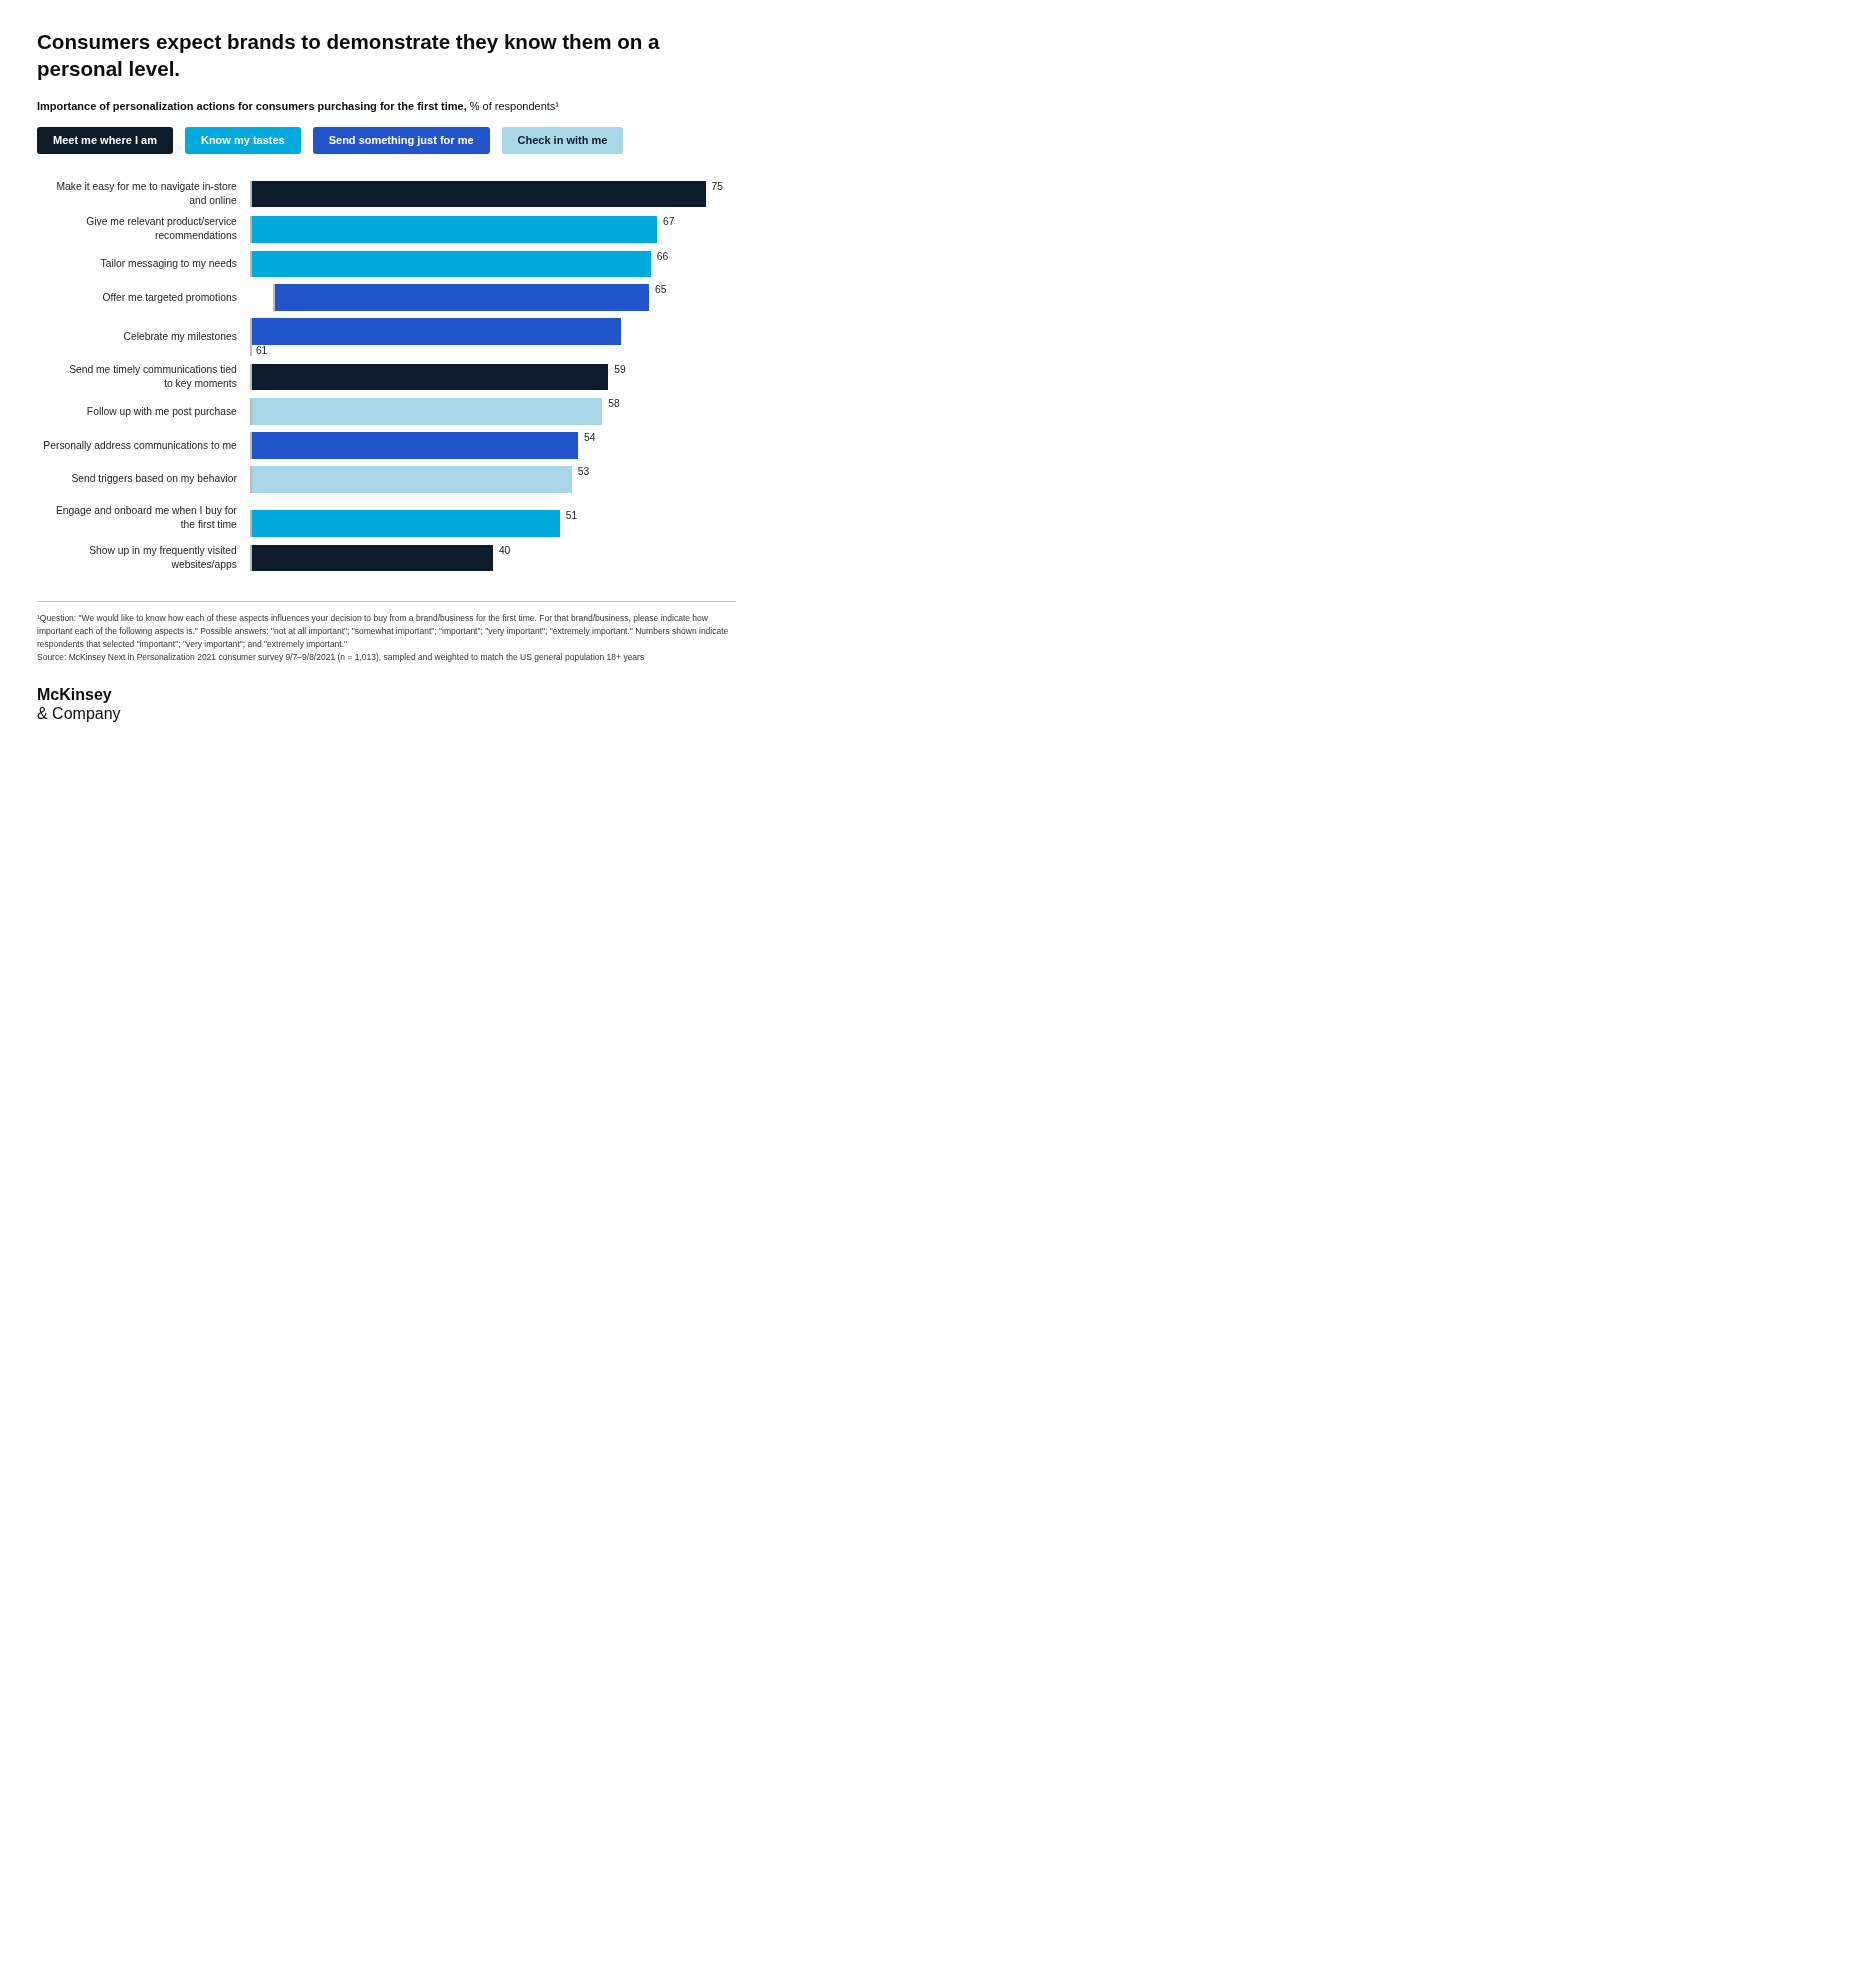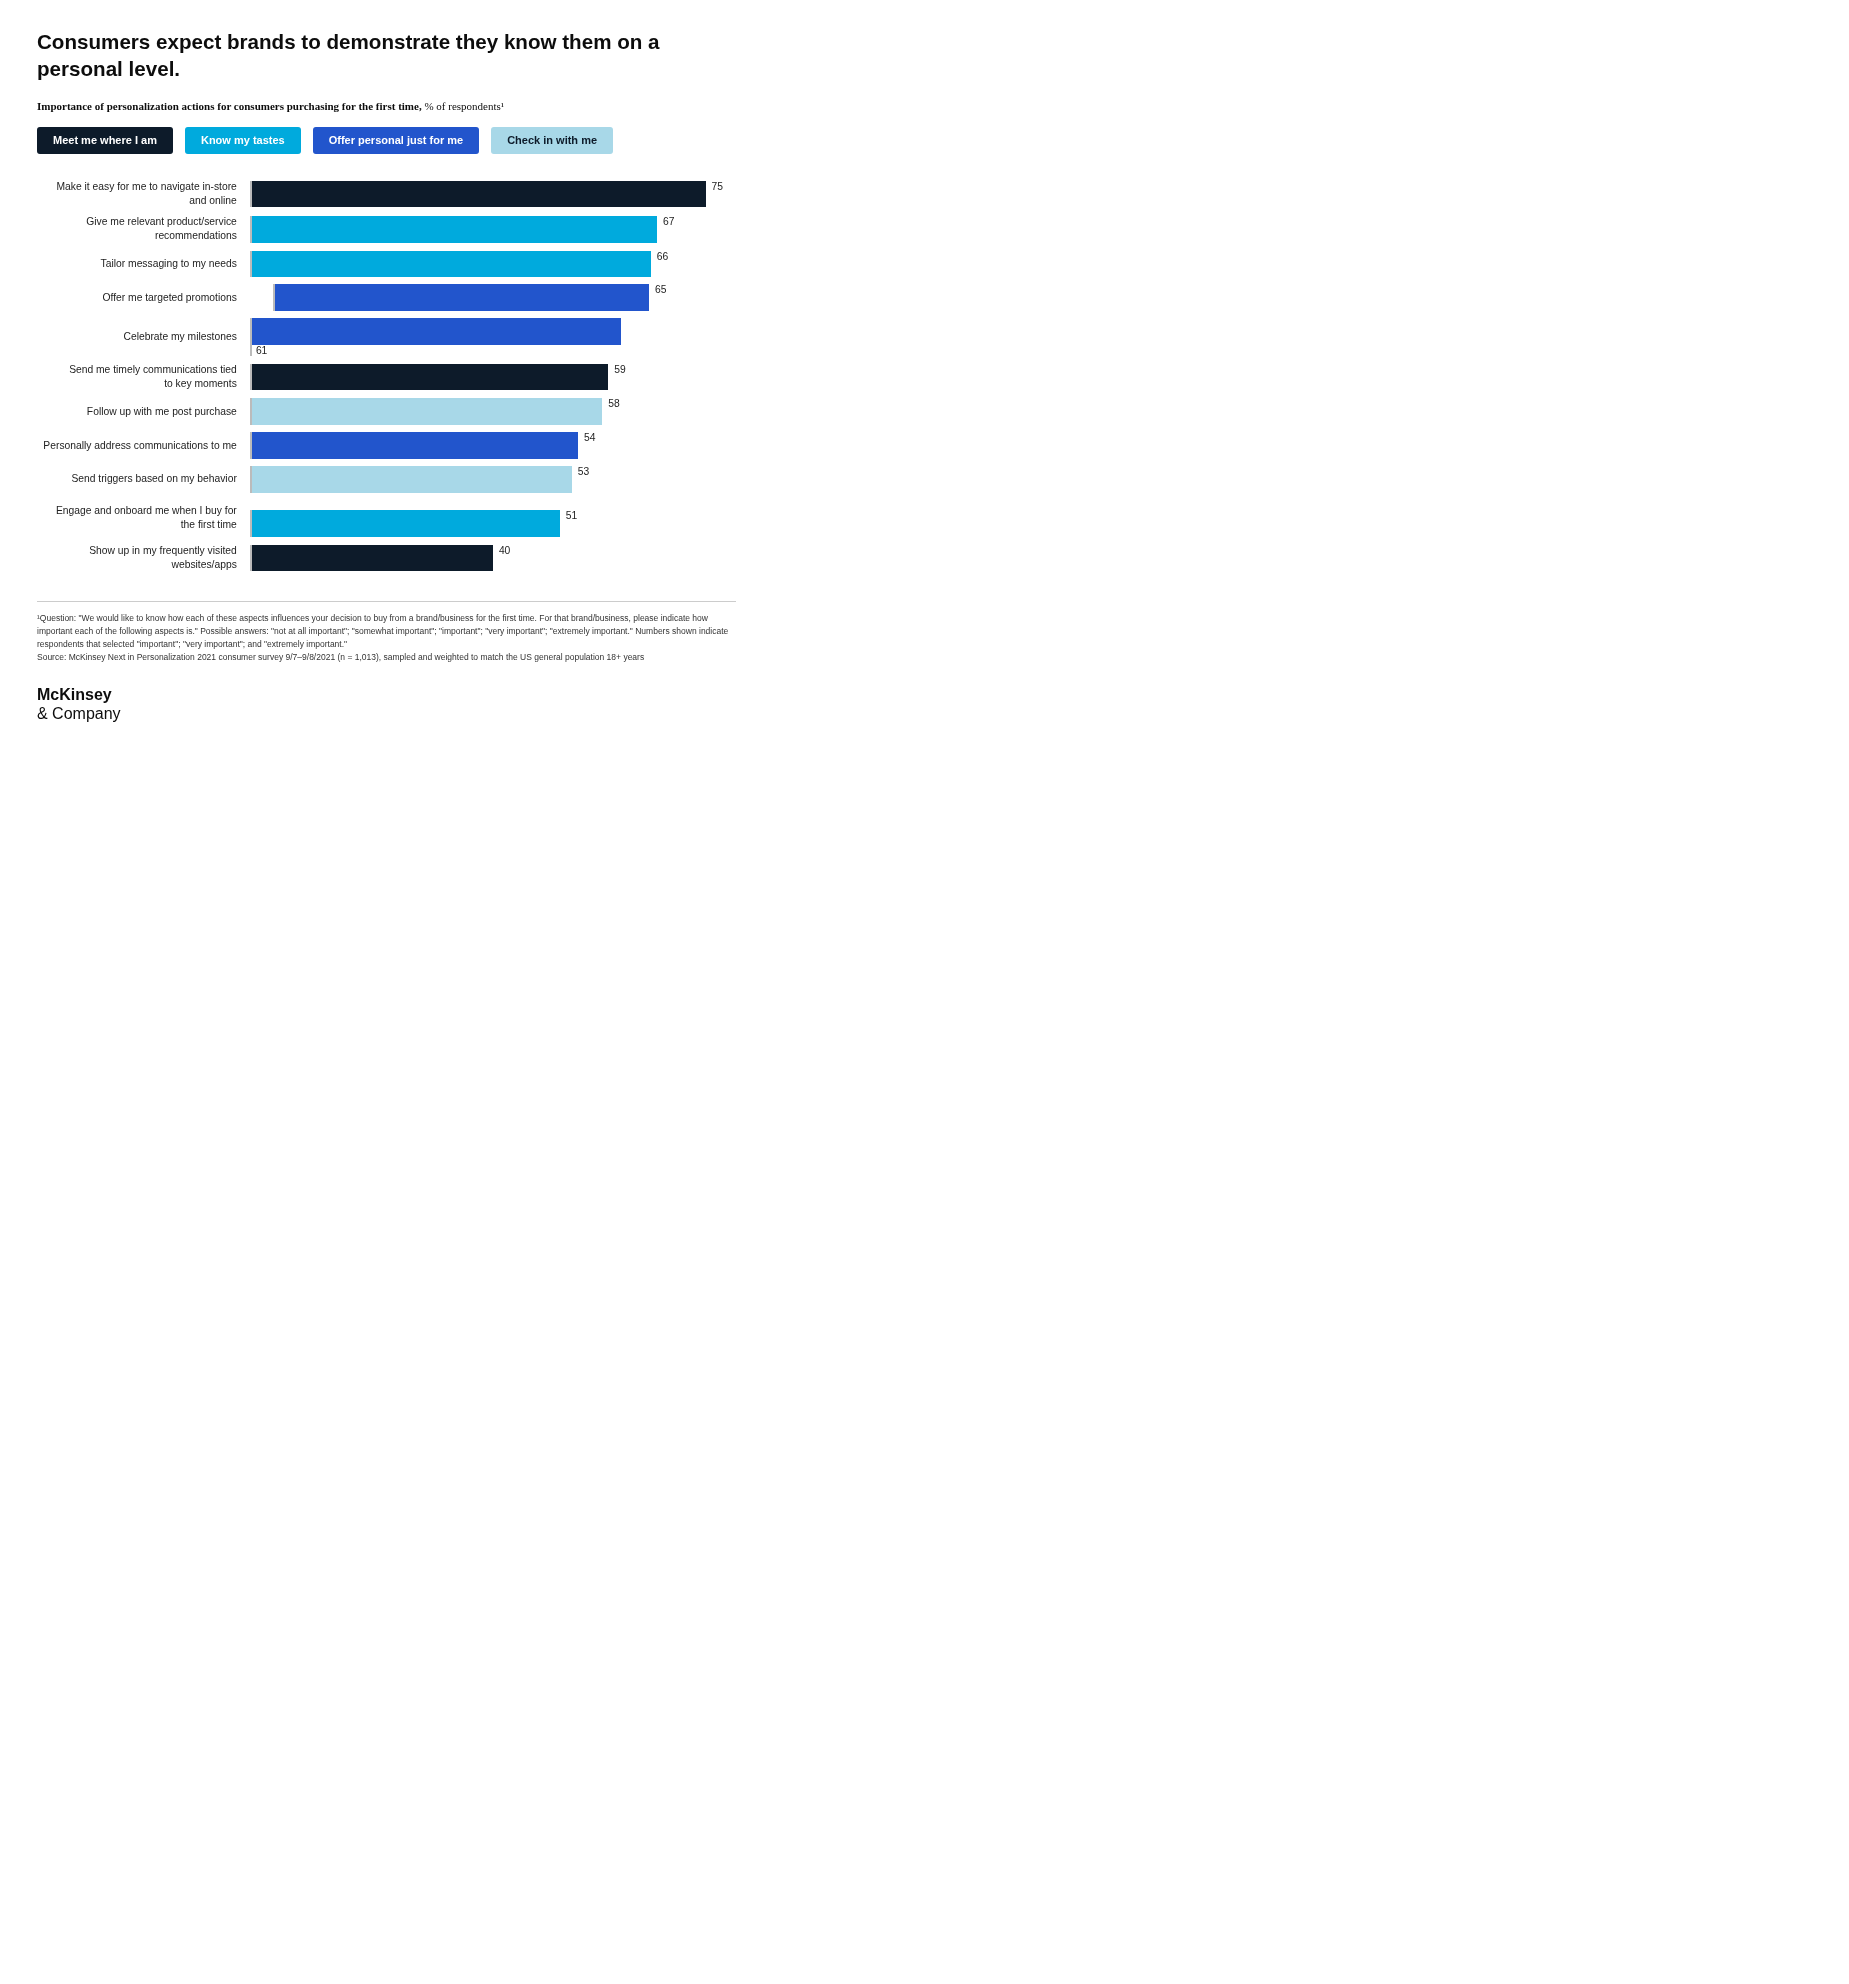--- a/index.html
+++ b/index.html
@@ -14,21 +14,20 @@
       font-weight: 800;
       color: #0d0d0d;
       line-height: 1.3;
       margin-bottom: 17.7px;
     }
     .subtitle {
       font-size: 11px;
       font-weight: 700;
       color: #0d0d0d;
       margin-bottom: 14.7px;
-      font-family: Liberation Serif, serif;
     }
     .subtitle span {
       font-weight: 400;
     }
     .legend-row {
       display: flex;
       gap: 12px;
       margin-bottom: 26.5px;
       flex-wrap: wrap;
     }
@@ -106,21 +105,21 @@
 
 <h1 class="main-title">Consumers expect brands to demonstrate they know them on a personal level.</h1>
 
 <p class="subtitle">
   <strong>Importance of personalization actions for consumers purchasing for the first time,</strong><span> % of respondents¹</span>
 </p>
 
 <div class="legend-row">
 <div class="legend-pill" style="background-color: rgb(13, 27, 42);">Meet me where I am</div>
     <div class="legend-pill" style="background-color: rgb(0, 170, 221);">Know my tastes</div>
-    <div class="legend-pill" style="background-color: rgb(34, 85, 204);">Offer personal just for me</div>
+    <div class="legend-pill" style="background-color: rgb(34, 85, 204);">Send something just for me</div>
     <div class="legend-pill" style="background-color: rgb(168, 216, 232); color: rgb(13, 27, 42);">Check in with me</div>
   </div>
 
 <div class="chart-area">
 <div class="chart-row">
       <div class="row-label">Make it easy for me to navigate in-store<br>and online</div>
       <div class="bar-container" style="position: relative;">
         <div style="position: absolute; left: 0px; top: 0px; bottom: 0px; width: 1.5px; background: rgb(187, 187, 187);"></div>
         <div class="bar" style="width: 93.75%; background-color: rgb(13, 27, 42);"></div>
         <span class="bar-value">75</span>

